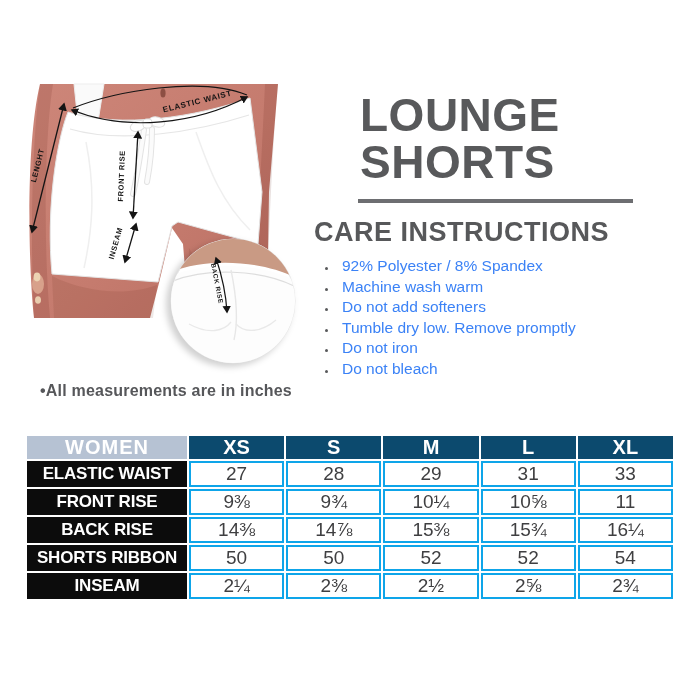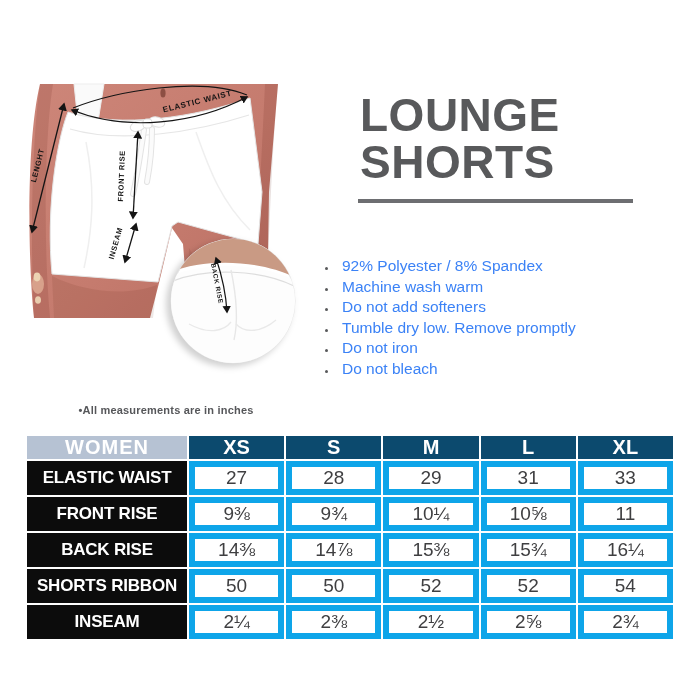--- a/index.html
+++ b/index.html
@@ -2,42 +2,42 @@
 <html><head>
 <meta charset="utf-8">
 <style>
   html,body{margin:0;padding:0;background:#ffffff;}
   body{width:700px;height:700px;position:relative;font-family:"Liberation Sans",sans-serif;overflow:hidden;}
 
   .stage{position:absolute;inset:0;background:#fff;}
 
   
   .diagram-wrap{position:absolute;left:26px;top:72px;width:284px;height:312px;}
-  .measure-note{position:absolute;left:36px;top:404px;width:260px;text-align:center;
-    font-size:11px;font-weight:bold;color:#56575a;letter-spacing:.2px;}
+  .measure-note{position:absolute;left:36px;top:382px;width:260px;text-align:center;
+    font-size:16px;font-weight:bold;color:#56575a;letter-spacing:.2px;}
 
   
   .title{position:absolute;left:360px;top:92px;font-size:46px;line-height:47px;
     font-weight:bold;color:#58595b;letter-spacing:.5px;}
   .divider{position:absolute;left:358px;top:199px;width:275px;height:4px;background:#6d6e71;}
   .care-heading{position:absolute;left:314px;top:217px;font-size:27px;font-weight:bold;
     color:#57585a;letter-spacing:.5px;}
   .care-list{position:absolute;left:322px;top:256px;margin:0;padding:0 0 0 16px;
     font-size:15.5px;color:#3b82f6;}
   .care-list li{line-height:20.5px;padding-left:4px;}
   .care-list li::marker{color:#58595b;font-size:11px;}
 
   
   table.size{position:absolute;left:25px;top:434px;width:650px;border-collapse:separate;
     border-spacing:2px;table-layout:fixed;}
   table.size td{height:14px;text-align:center;vertical-align:middle;padding:0;}
   td.corner{background:#b6c2d3;color:#ffffff;font-weight:bold;font-size:20px;letter-spacing:1px;}
   td.sizecol{background:#0c4a6e;color:#ffffff;font-weight:bold;font-size:20px;}
   td.rowlabel{background:#0c0c0c;color:#ffffff;font-weight:bold;font-size:17px;letter-spacing:-.2px;}
-  td.val{background:#ffffff;border:6px solid #0ea5e9;color:#3f3f41;font-size:19px;}
+  td.val{background:#ffffff;border:2px solid #0ea5e9;color:#3f3f41;font-size:19px;}
 
   svg text{font-family:"Liberation Sans",sans-serif;}
 </style>
 </head>
 <body>
 
 <div class="stage">
 
   <div class="diagram-wrap">
     <svg width="284" height="312" viewBox="0 0 284 312">
@@ -117,20 +117,21 @@
     </svg>
   </div>
 
   <div class="measure-note">•All measurements are in inches</div>
 
   <div class="title">
     <div>LOUNGE</div>
     <div>SHORTS</div>
   </div>
   <div class="divider"></div>
+  <div class="care-heading">CARE INSTRUCTIONS</div>
   <ul class="care-list">
     <li>92% Polyester / 8% Spandex</li>
     <li>Machine wash warm</li>
     <li>Do not add softeners</li>
     <li>Tumble dry low. Remove promptly</li>
     <li>Do not iron</li>
     <li>Do not bleach</li>
   </ul>
 
   <table class="size">

